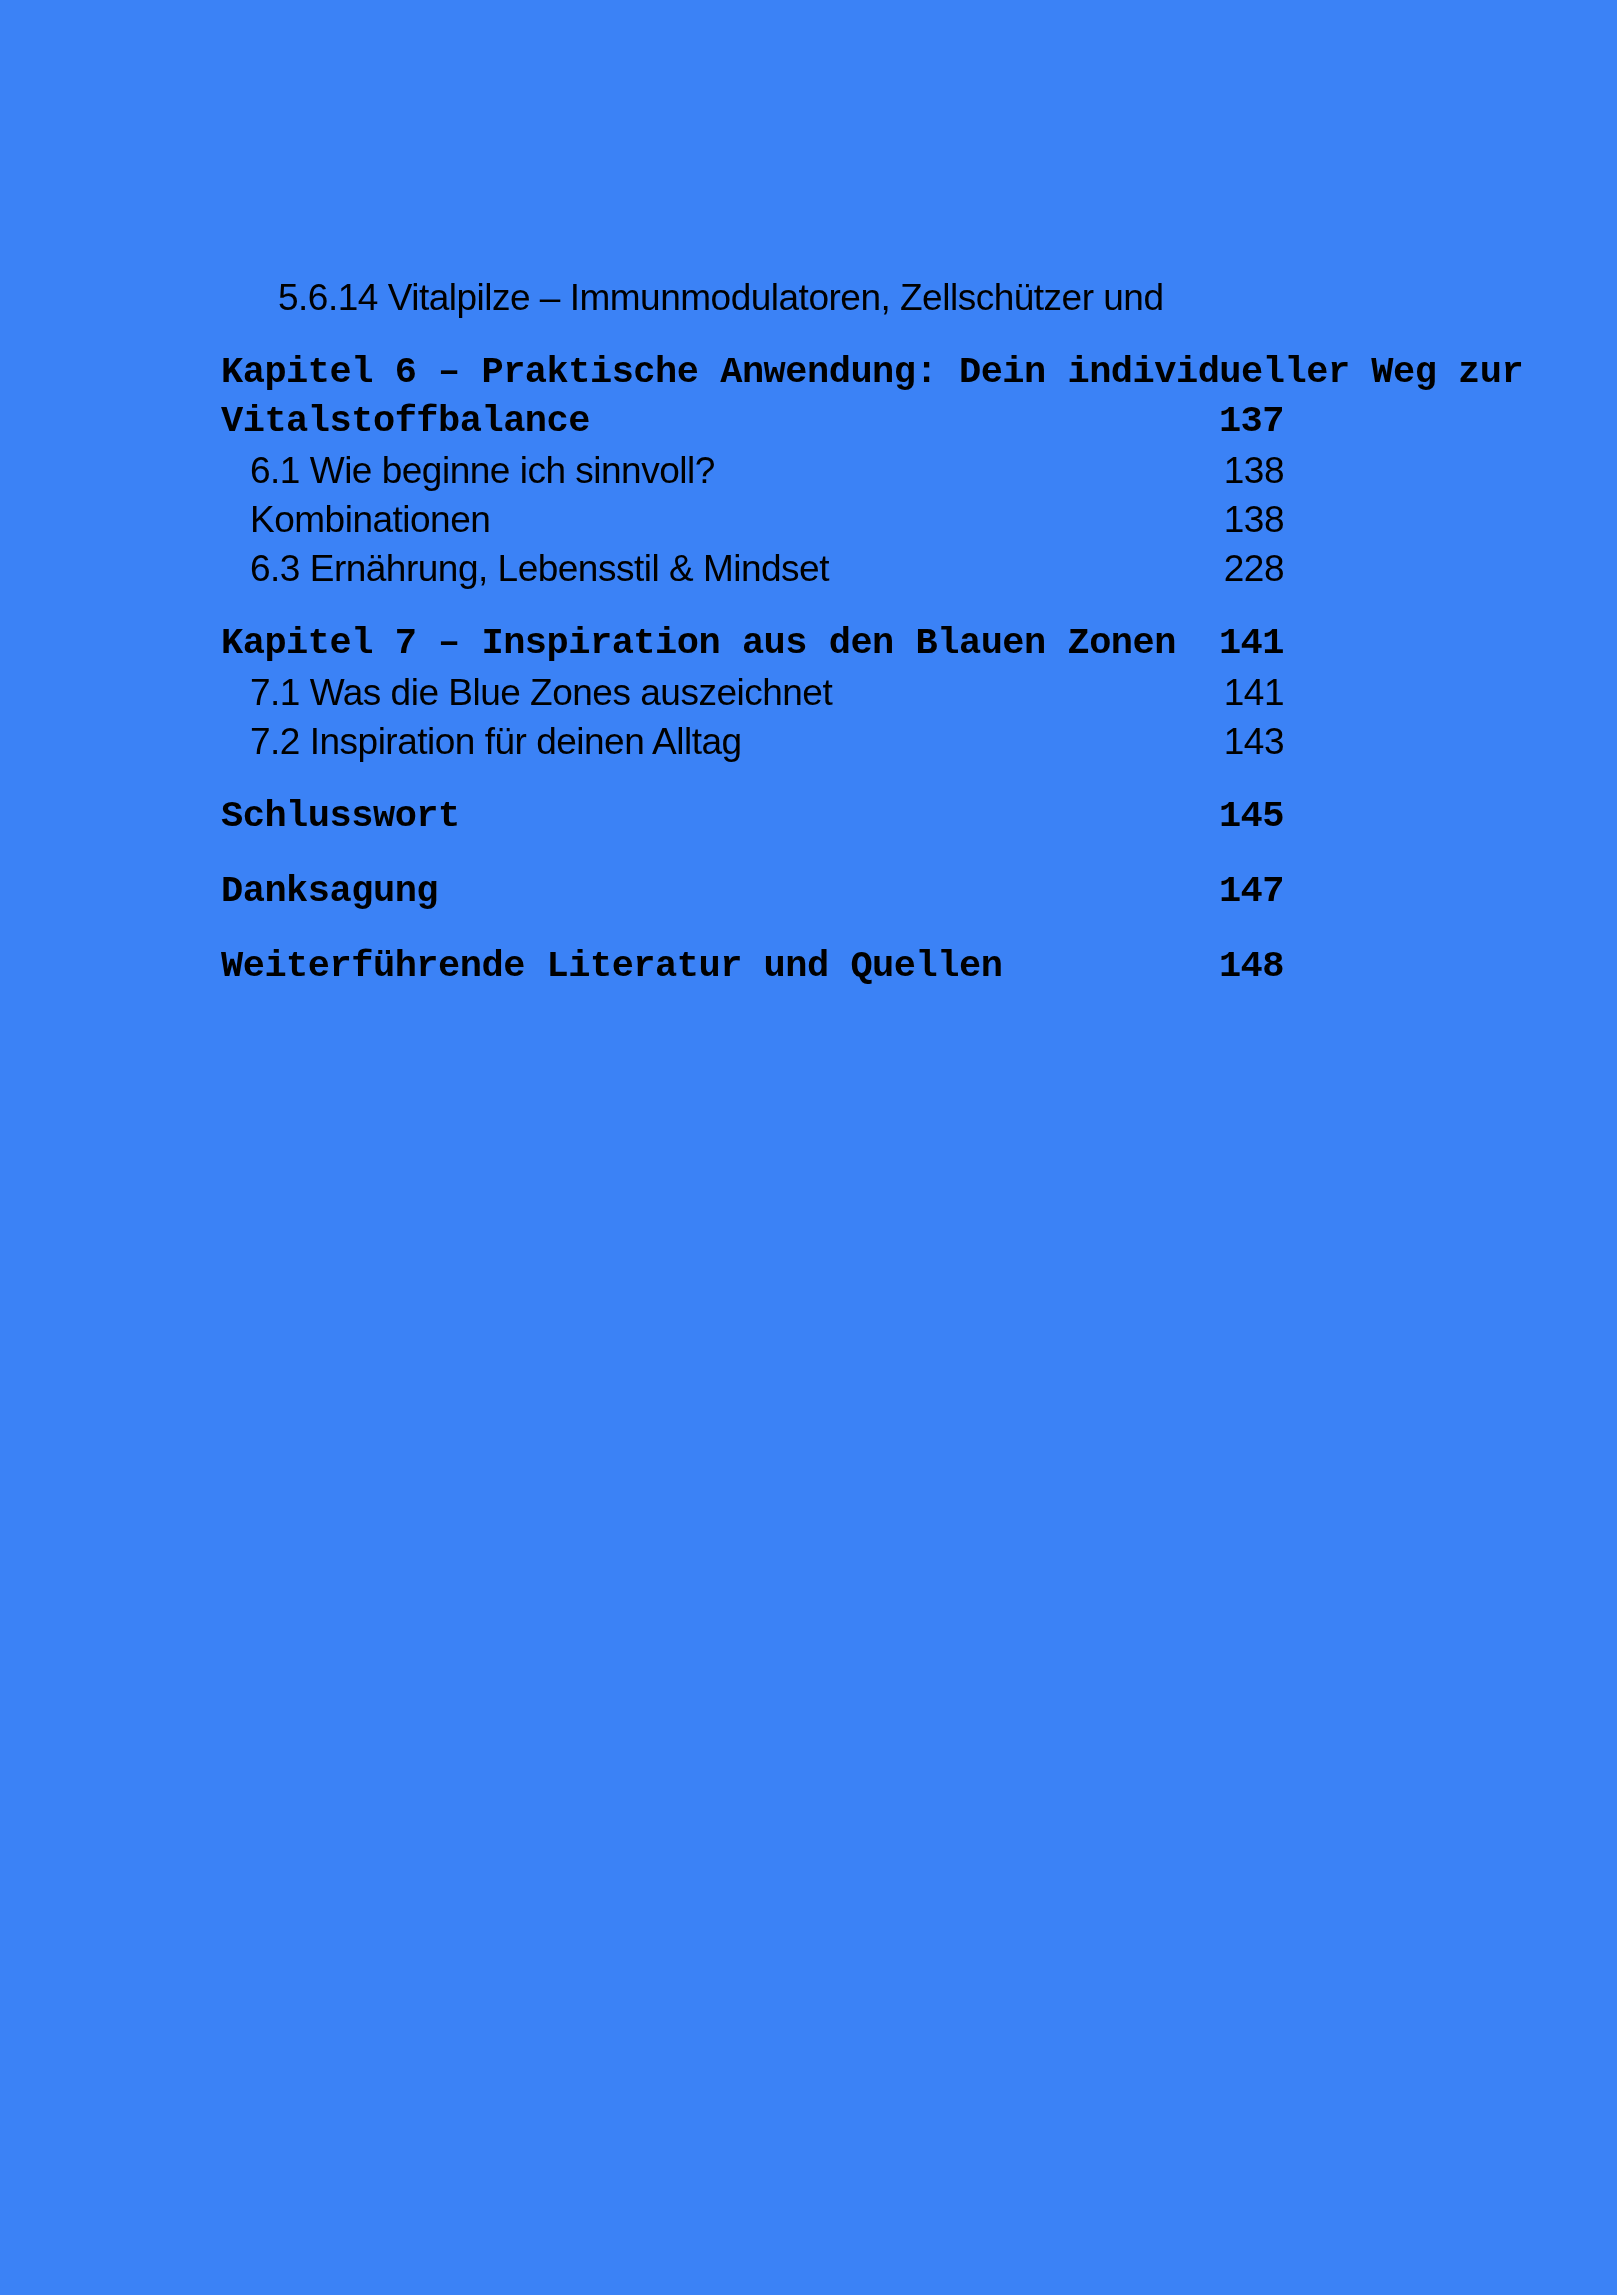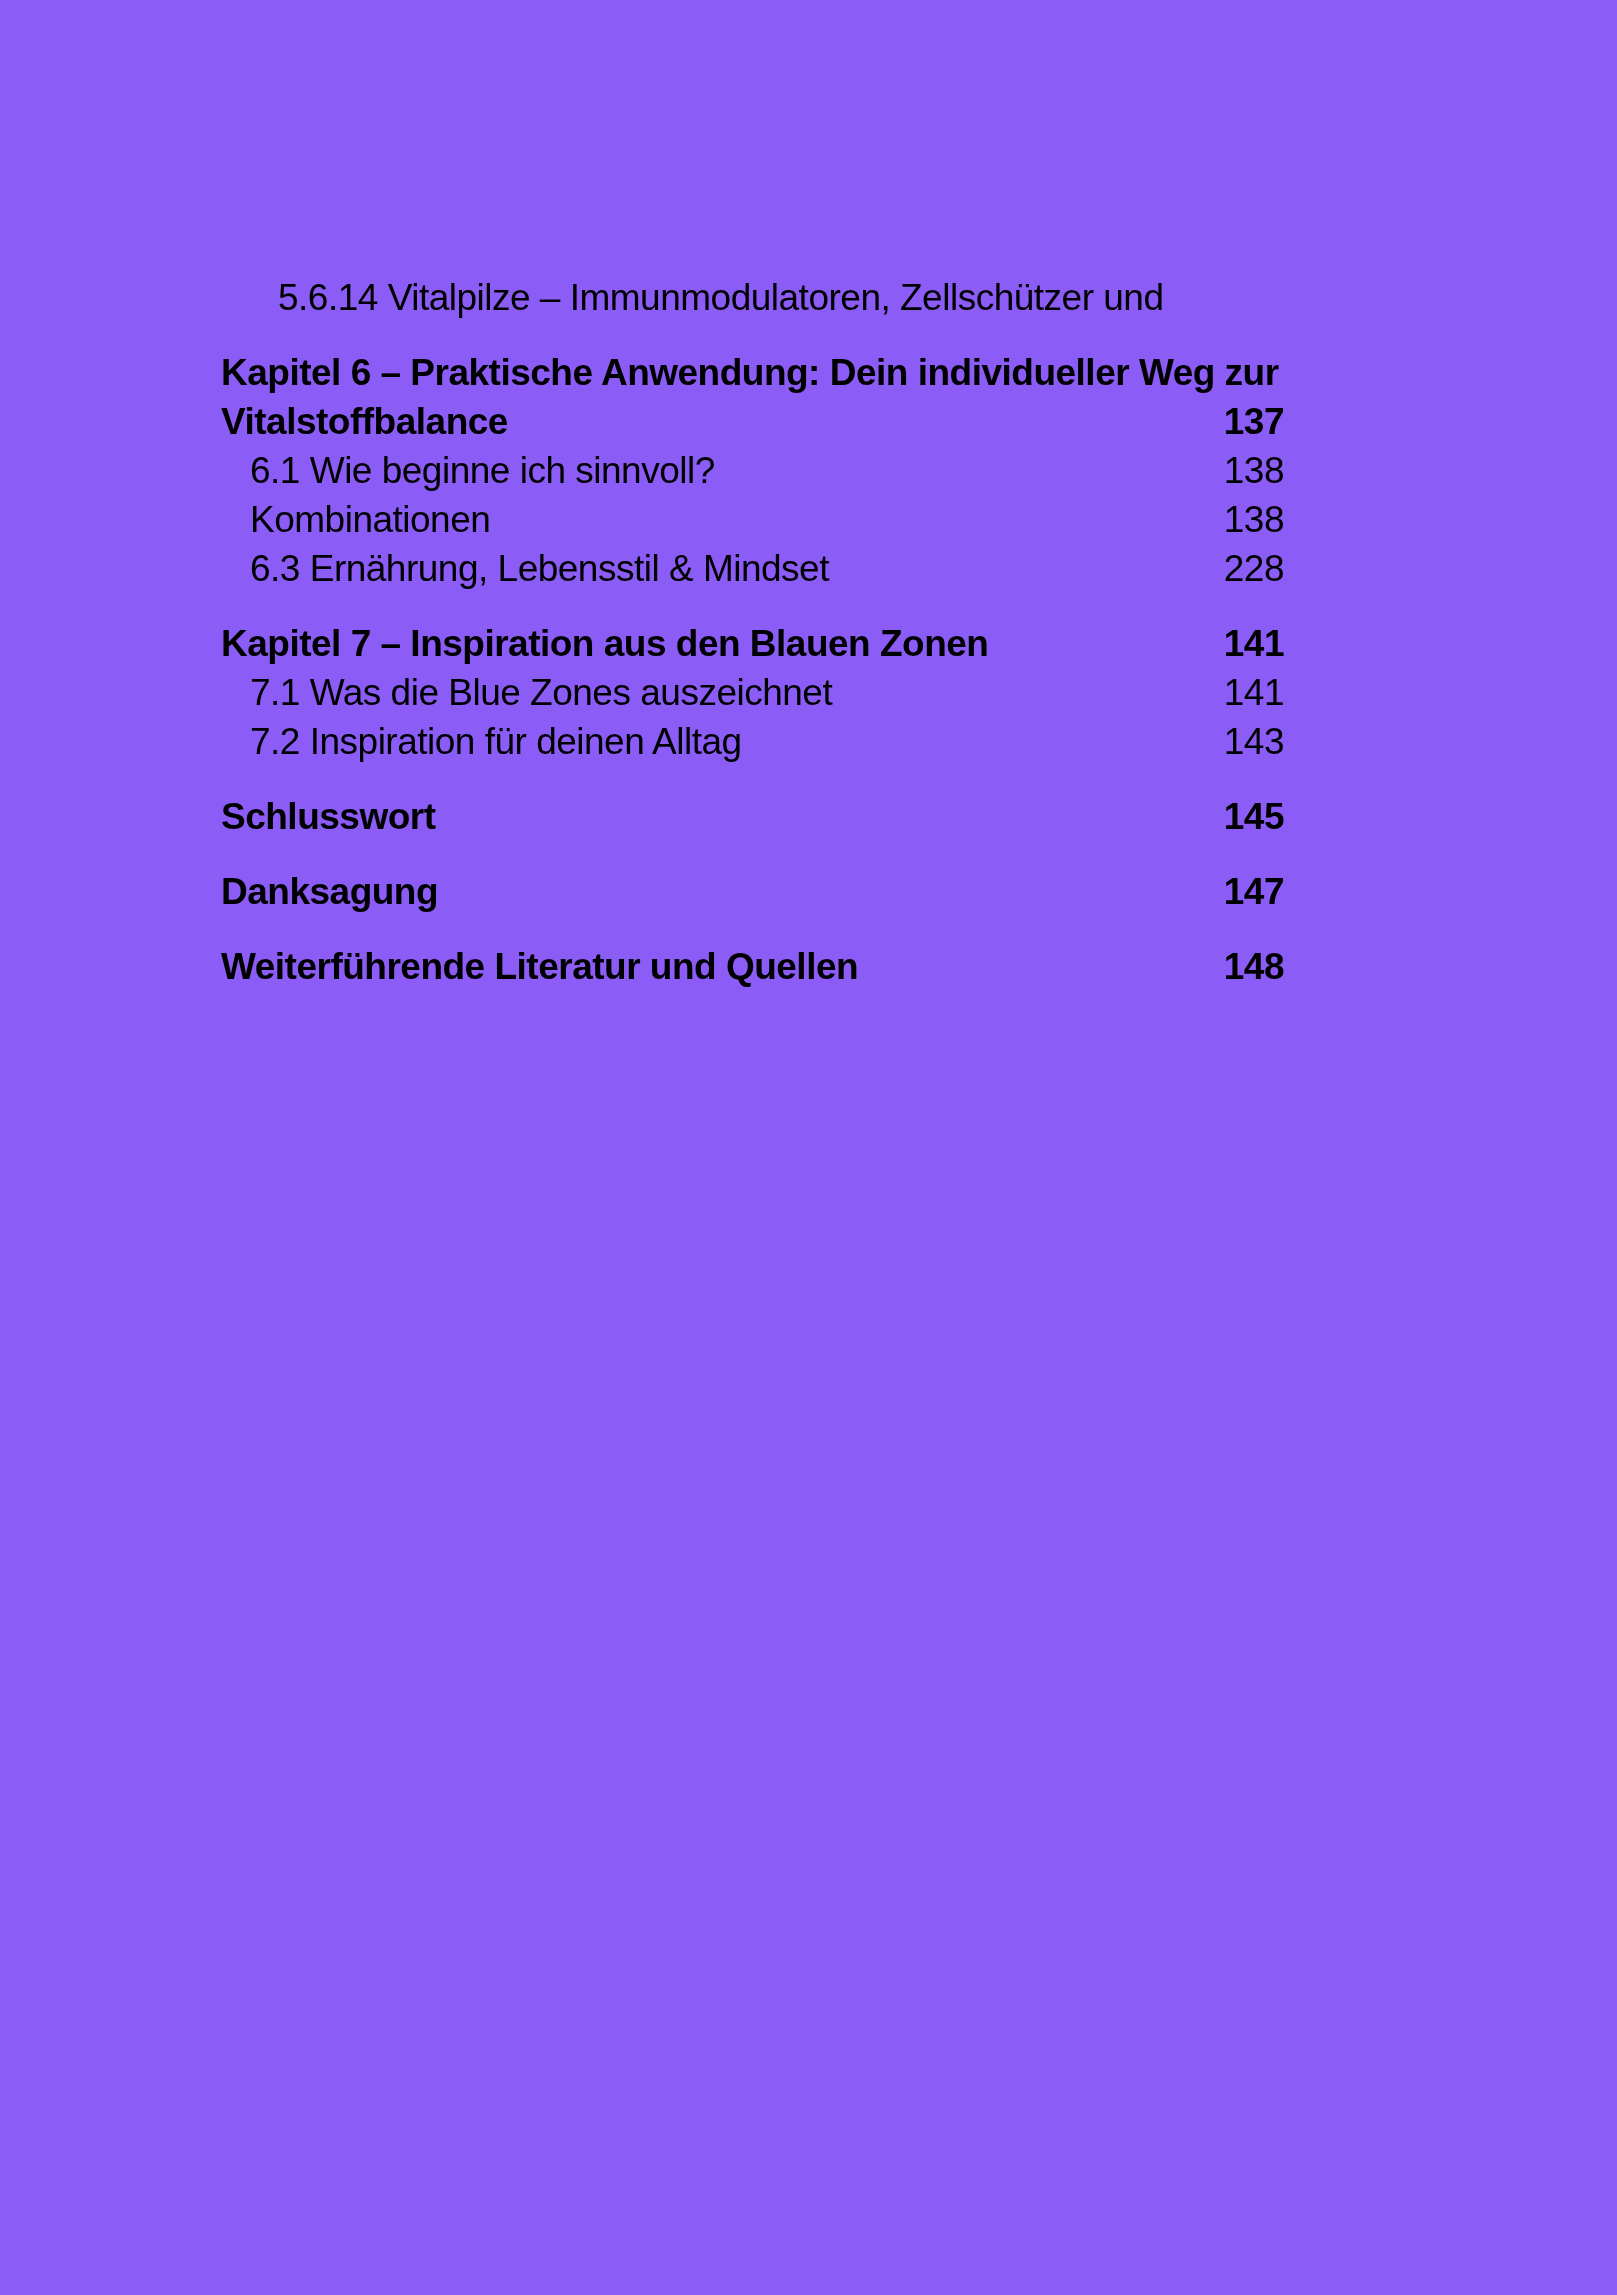--- a/index.html
+++ b/index.html
@@ -7,41 +7,41 @@
     width: 1618px;
     height: 2295px;
     background: #ffffff;
     position: relative;
     font-family: "Liberation Sans", "DejaVu Sans", sans-serif;
   }
   .page {
     position: absolute;
     left: 0; top: 0;
     width: 1618px; height: 2295px;
-    background: #8b5cf6;
+    background: #3b82f6;
     overflow: hidden;
   }
   .toc {
     position: absolute;
     left: 221px;
     top: 273px;
     width: 1063px;
     color: #000000;
     font-size: 37px;
     line-height: 49px;
     letter-spacing: -0.5px;
   }
   .row {
     display: flex;
     align-items: baseline;
     white-space: nowrap;
   }
   .row .txt { flex: 0 0 auto; }
   .row .pg  { margin-left: auto; flex: 0 0 auto; padding-left: 18.5px; }
-  .lvl1 { font-weight: bold; }
+  .lvl1 { font-weight: bold; font-family: Liberation Mono, monospace; }
   .lvl2 { padding-left: 29px; }
   .lvl3 { padding-left: 57px; }
   .gap  { margin-top: 26px; }
 </style>
 </head>
 <body>
 
 <div class="page">
   <div class="toc">
 

